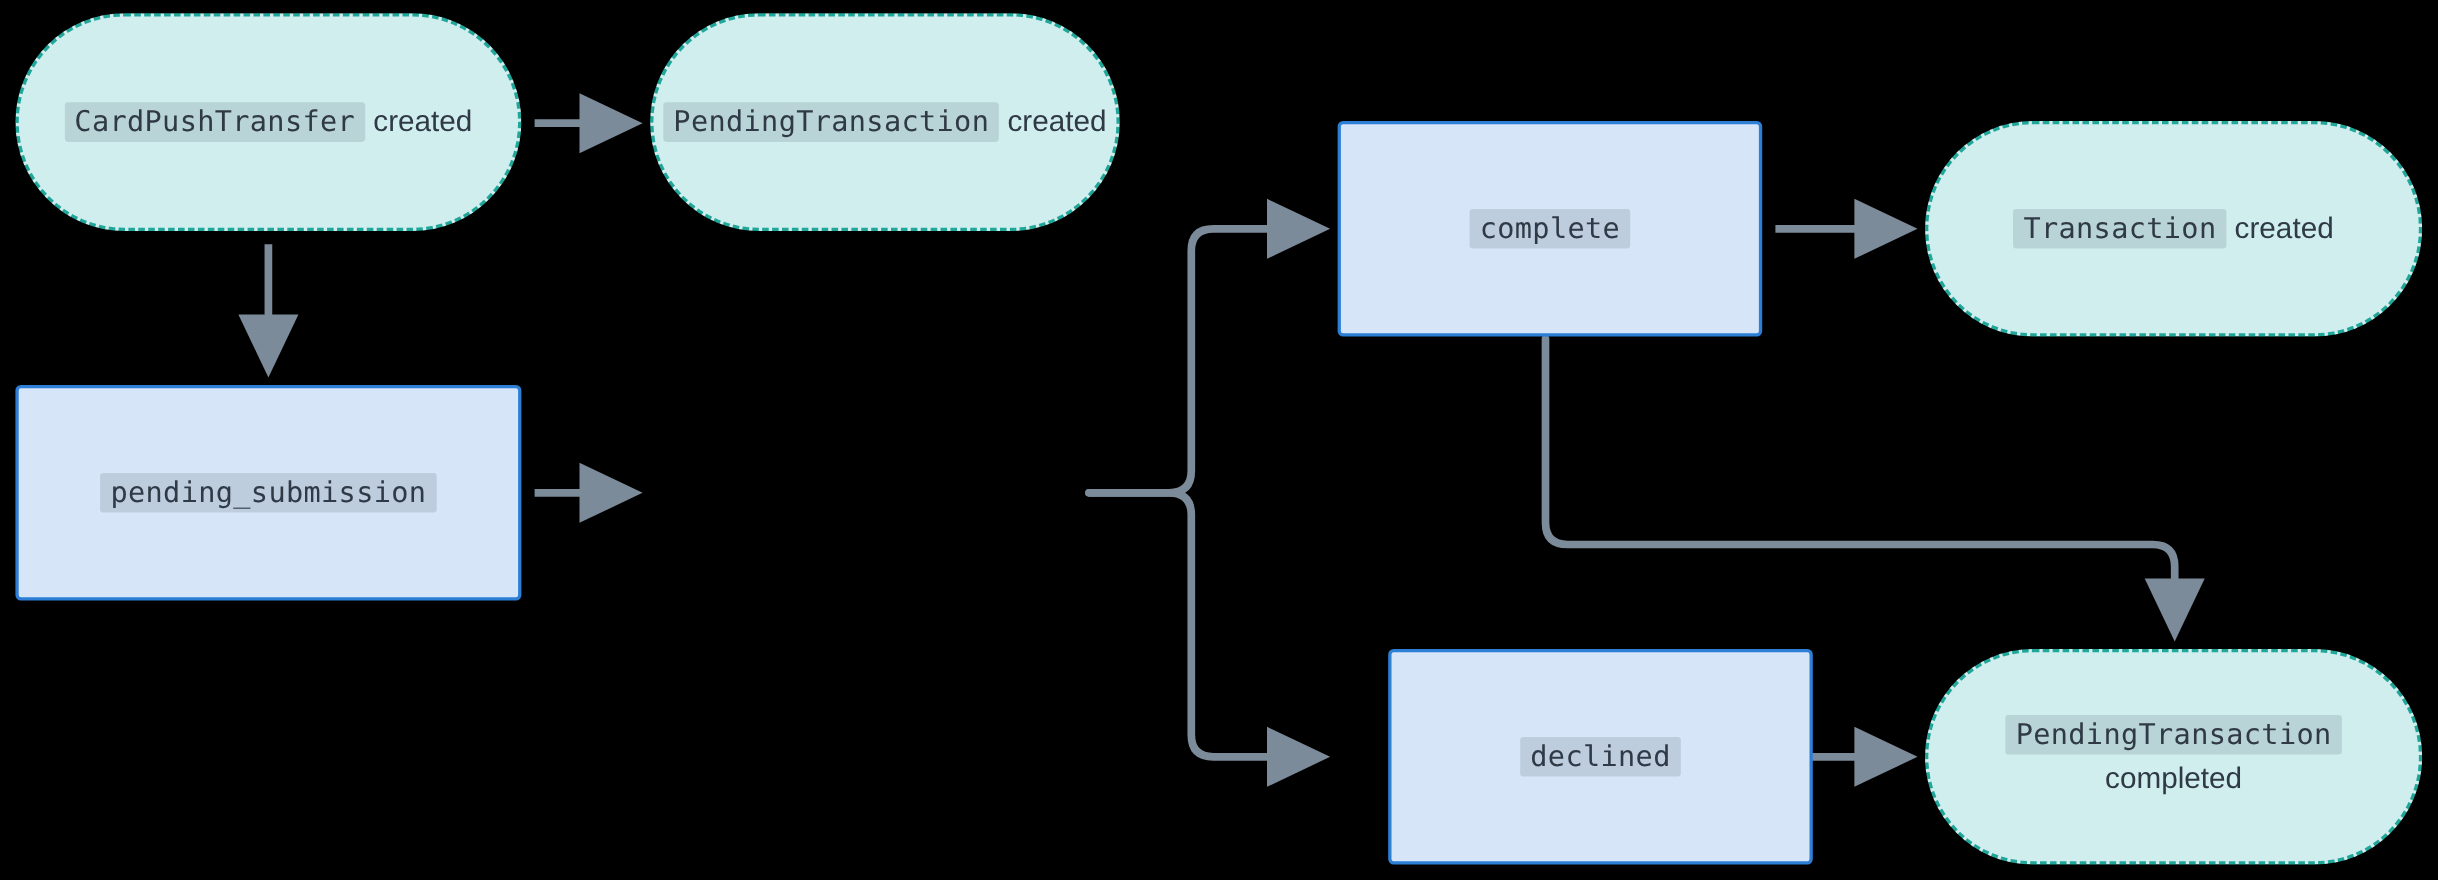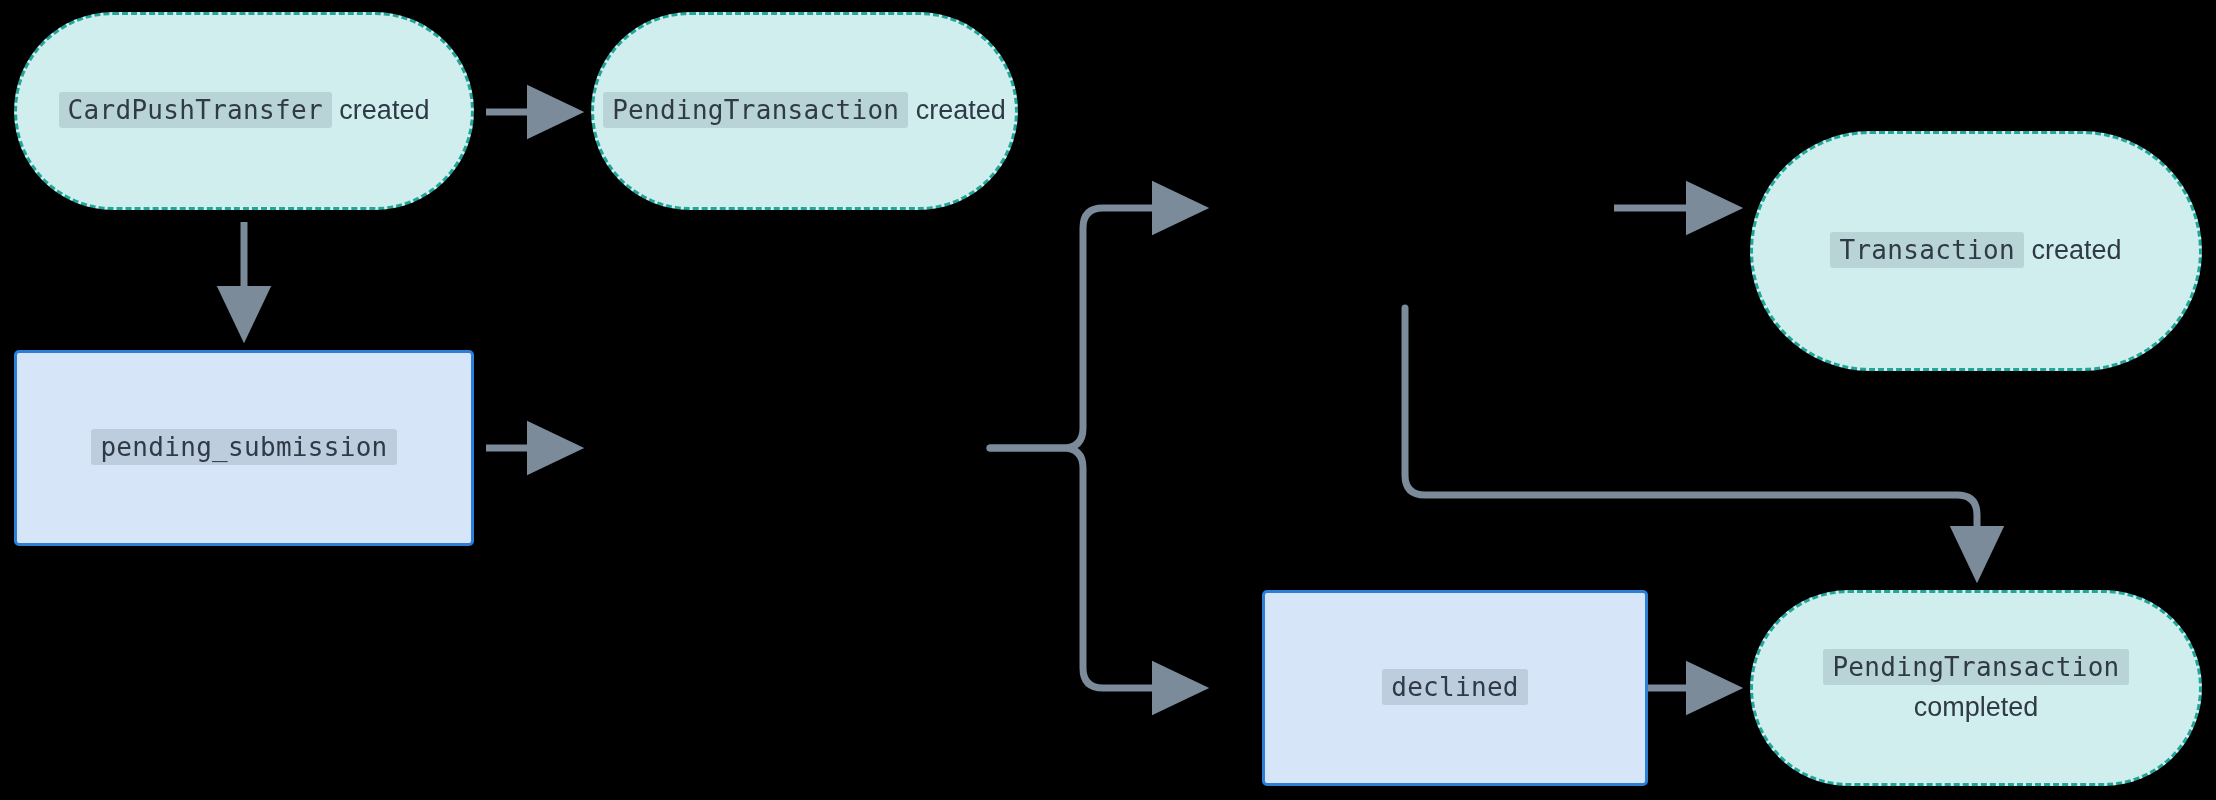--- a/index.html
+++ b/index.html
@@ -121,22 +121,27 @@
     </div>
   </div>
 
   <div class="node node-state" style="left:14px; top:350px; width:460px; height:196px;text-align:center;">
     <div class="label">
       <code>pending_submission</code>
     </div>
   </div>
 
 
+  <div class="node node-state" style="left:1216px; top:110px; width:386px; height:196px;">
+    <div class="label">
+      <code>complete</code>
+    </div>
+  </div>
 
-  <div class="node node-event" style="left:1750px; top:110px; width:452px; height:240px;margin-top:21px;">
+  <div class="node node-event" style="left:1750px; top:110px; width:452px; height:196px;">
     <div class="label">
       <code>Transaction</code><span class="plain">&nbsp;</span><span class="plain">created</span>
     </div>
   </div>
 
   <div class="node node-state" style="left:1262px; top:590px; width:386px; height:196px;">
     <div class="label">
       <code>declined</code>
     </div>
   </div>

